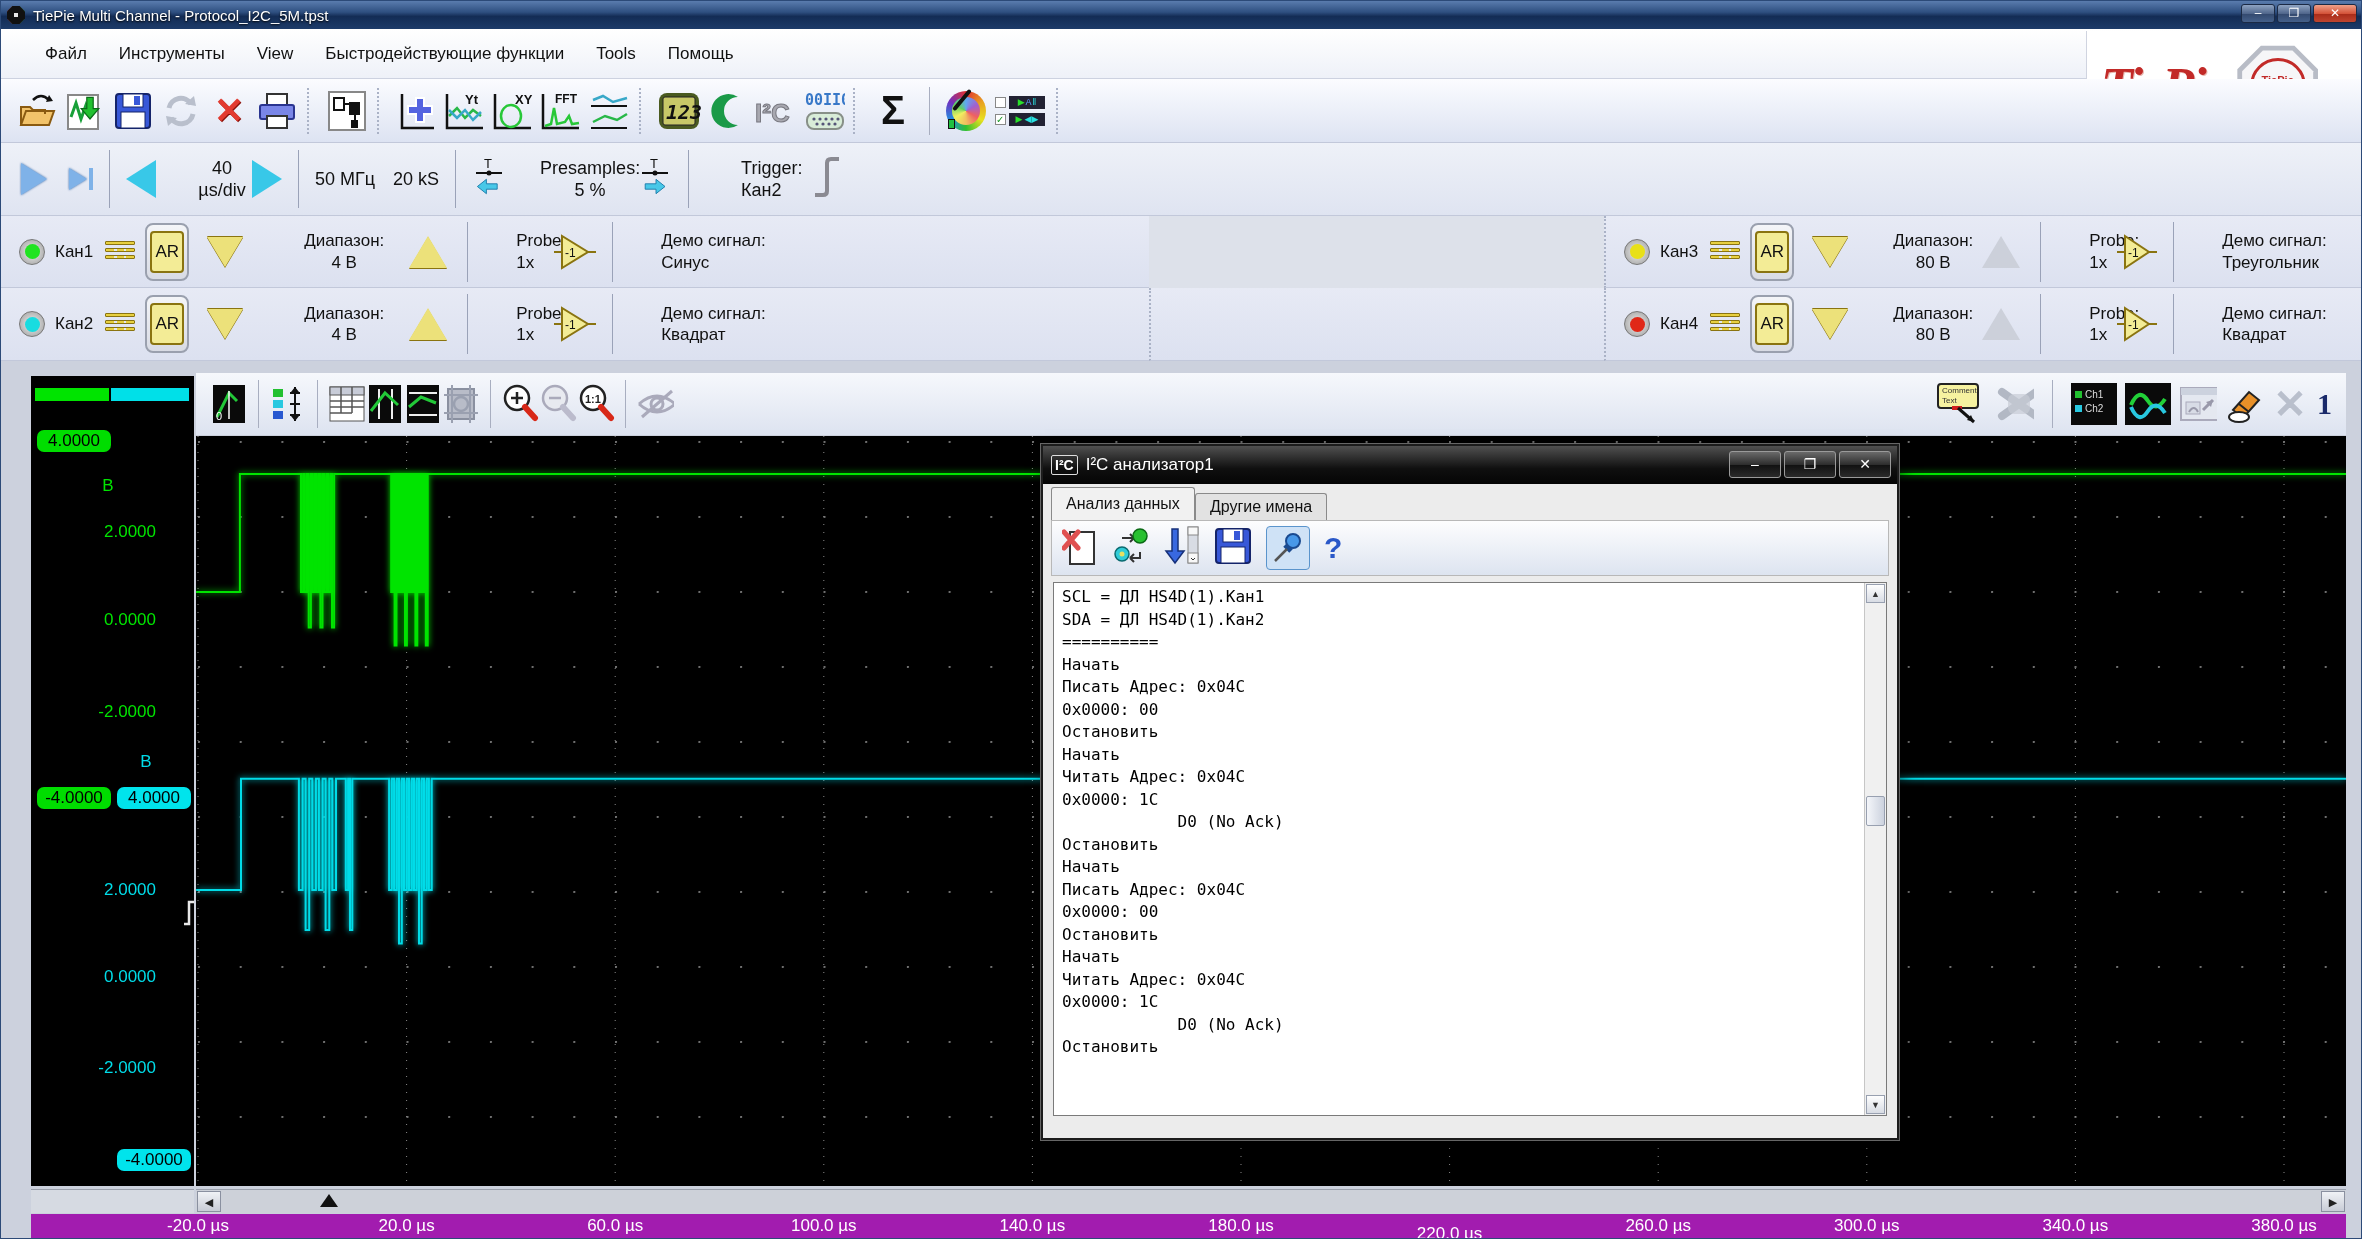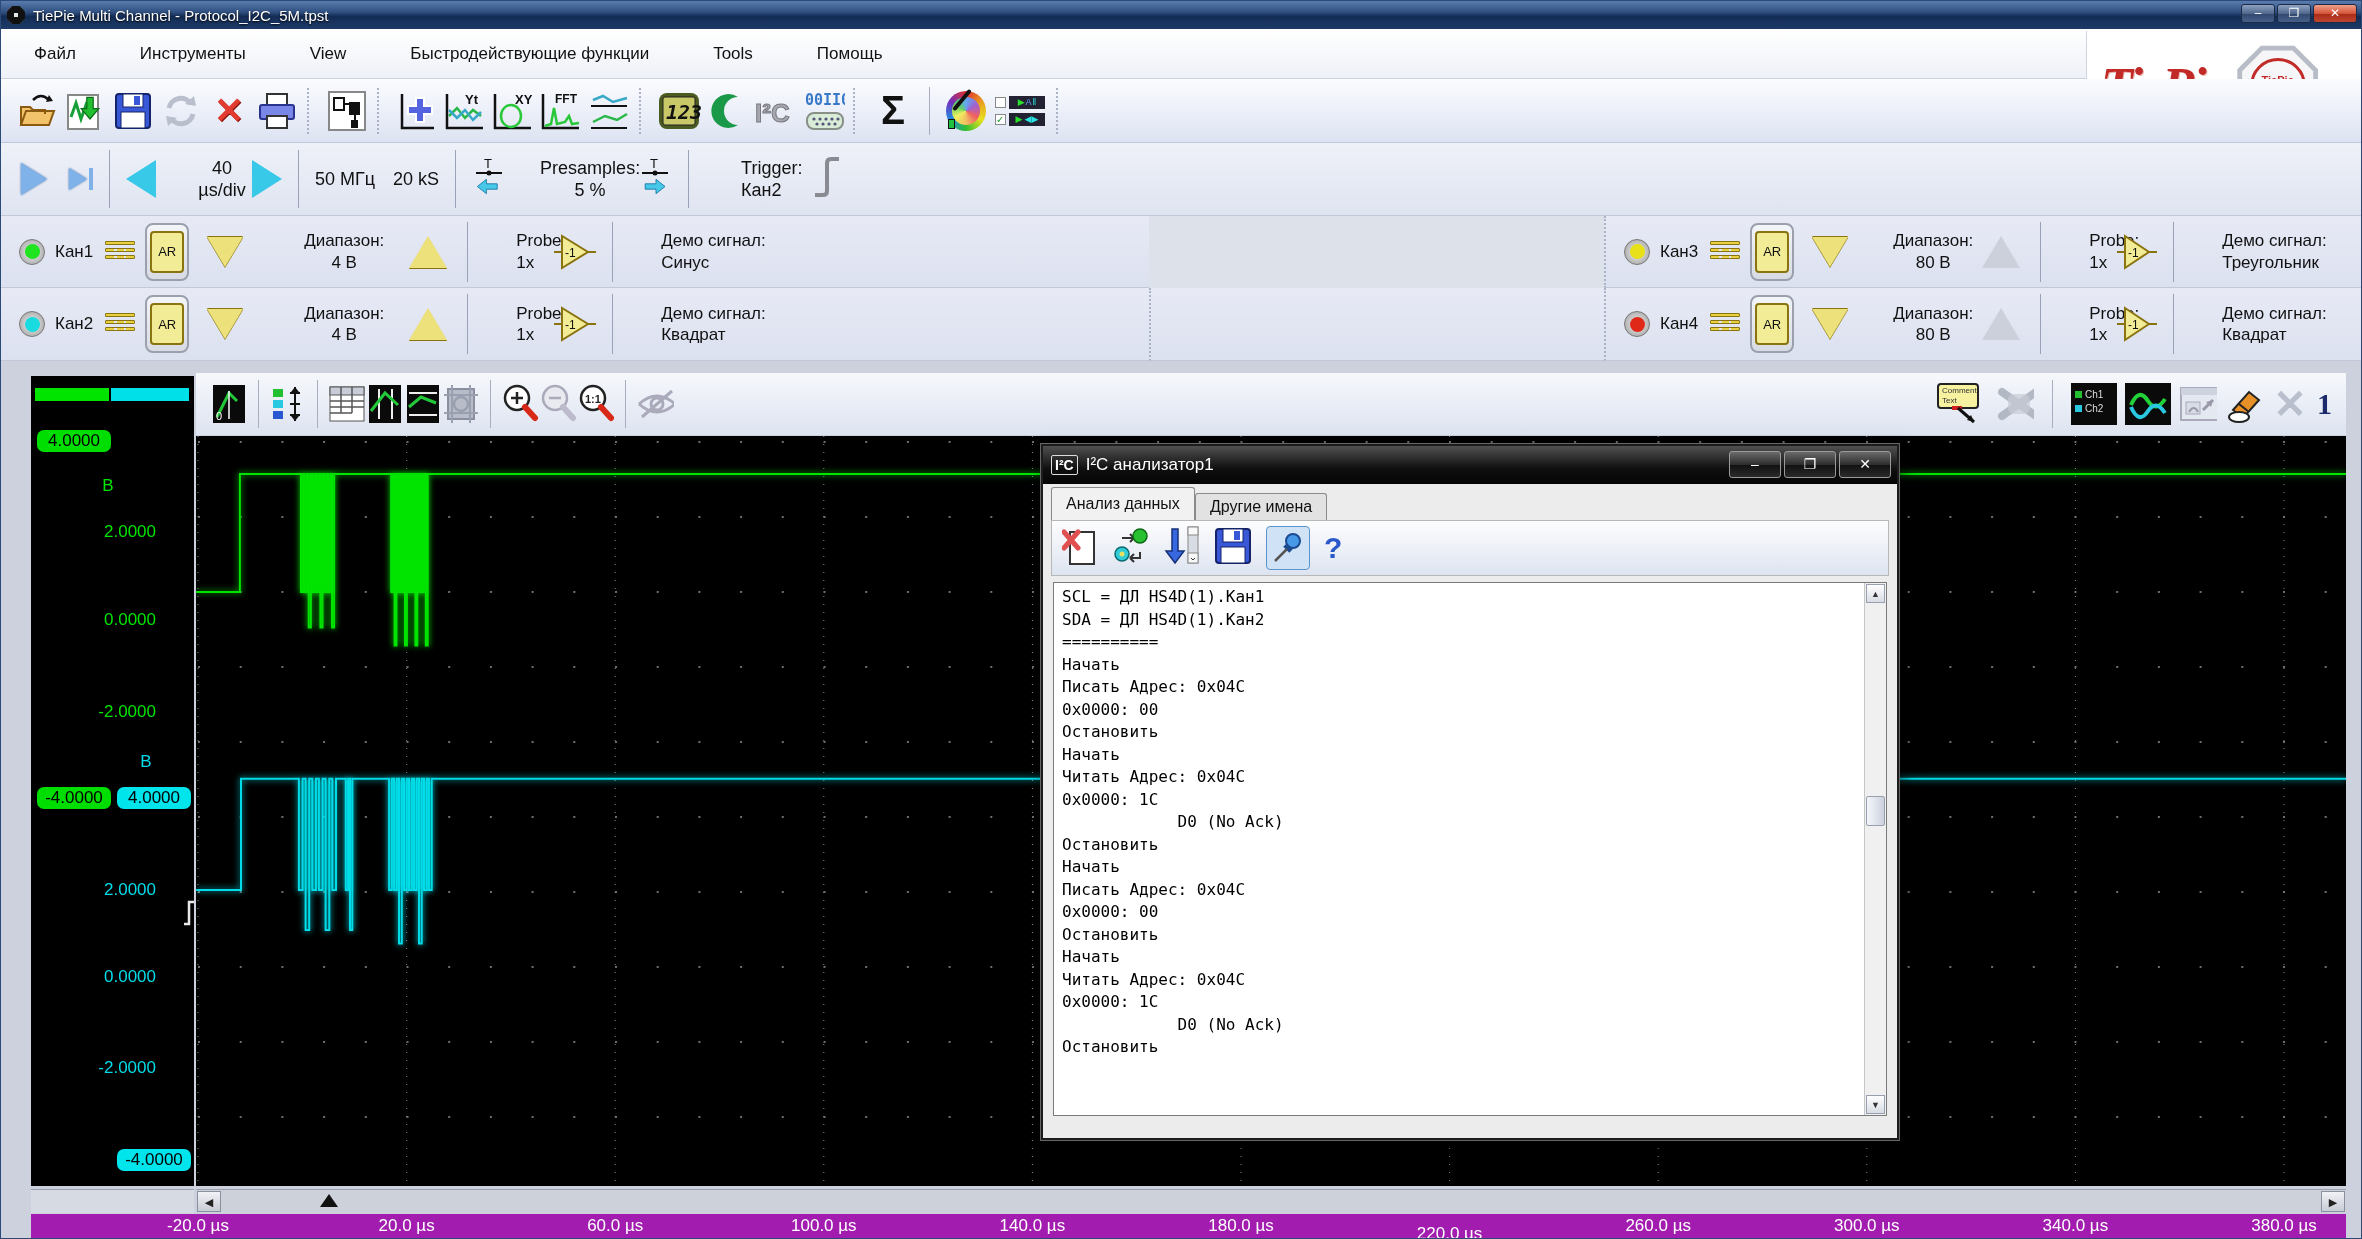--- a/index.html
+++ b/index.html
@@ -18,21 +18,21 @@
     background-blend-mode:normal;}
   .title-text{text-shadow:0 1px 2px #000;white-space:nowrap;}
   .winbtns{position:absolute;right:6px;top:3px;display:flex;gap:2px;}
   .wbtn{width:34px;height:19px;border:1px solid #1b2a45;border-radius:3px;color:#fff;
     font-size:12px;line-height:17px;text-align:center;
     background:linear-gradient(180deg,#8ea3c2,#51678c 50%,#33496e 52%,#45608a);}
   .wbtn.close{background:linear-gradient(180deg,#f0a088,#d4543a 50%,#a82b18 52%,#c04530);width:44px;}
 
   
   .menubar{left:0;top:28px;width:2362px;height:50px;background:linear-gradient(180deg,#ffffff,#eef1f8);
-    border-bottom:1px solid #cdd2e0;display:flex;align-items:center;gap:64px;padding-left:33px;
+    border-bottom:1px solid #cdd2e0;display:flex;align-items:center;gap:32px;padding-left:44px;
     font-size:17px;color:#111;}
   .menubar .mi{white-space:nowrap;}
 
   
   .toolbar{left:0;top:78px;width:2362px;height:64px;
     background:linear-gradient(180deg,#fbfcff,#dde3f2);border-bottom:1px solid #c2c8da;
     display:flex;align-items:center;padding-left:14px;}
   .tgrp{display:flex;align-items:center;gap:4px;}
   .tsep{width:10px;height:46px;border-left:2px dotted #aab2c6;margin:0 8px;}
   .ticon{width:44px;height:46px;display:flex;align-items:center;justify-content:center;position:relative;}
@@ -58,21 +58,21 @@
     border:1px solid #777;display:flex;align-items:center;justify-content:center;margin:0 10px 0 18px;}
   .led i{display:block;width:15px;height:15px;border-radius:50%;position:relative;}
   .led i::after{content:"";position:absolute;left:5px;top:5px;width:4px;height:4px;border-radius:50%;}
   .chname{font-size:17px;margin-right:12px;}
   .coupling{width:30px;height:22px;margin-right:10px;display:flex;flex-direction:column;gap:3px;}
   .coupling b{height:4px;background:#e8d040;border:1px solid #8a7410;border-radius:1px;}
   .coupling b.dash{background:linear-gradient(90deg,#e8d040 0 30%,transparent 30% 38%,#e8d040 38% 66%,transparent 66% 72%,#e8d040 72% 100%);}
   .arframe{width:44px;height:58px;border:2px solid #9aa0ae;border-radius:8px;
     background:linear-gradient(180deg,#f4f5f8,#d8dbe4);display:flex;align-items:center;justify-content:center;margin-right:10px;}
   .arbtn{width:34px;height:42px;background:#f3ec96;border:2px solid #8a7410;border-radius:4px;
-    font-size:13px;display:flex;align-items:center;justify-content:center;}
+    font-size:17px;display:flex;align-items:center;justify-content:center;}
   .ytri-dn{width:0;height:0;border-top:30px solid #ece17a;border-left:18px solid transparent;border-right:18px solid transparent;
     filter:drop-shadow(0 -1px 0 #8a7410) drop-shadow(0 1px 0 #8a7410);margin:0 8px;}
   .ytri-up{width:0;height:0;border-bottom:32px solid #ece17a;border-left:19px solid transparent;border-right:19px solid transparent;
     filter:drop-shadow(0 1px 0 #8a7410);margin:0 8px;}
   .ytri-up.dis{border-bottom-color:#ccd0da;filter:none;}
   .rng{width:150px;text-align:center;}
   .probe-badge svg{display:block;}
   .chsep{width:1px;height:60px;background:#9aa2b8;margin:0 12px;}
 
   

